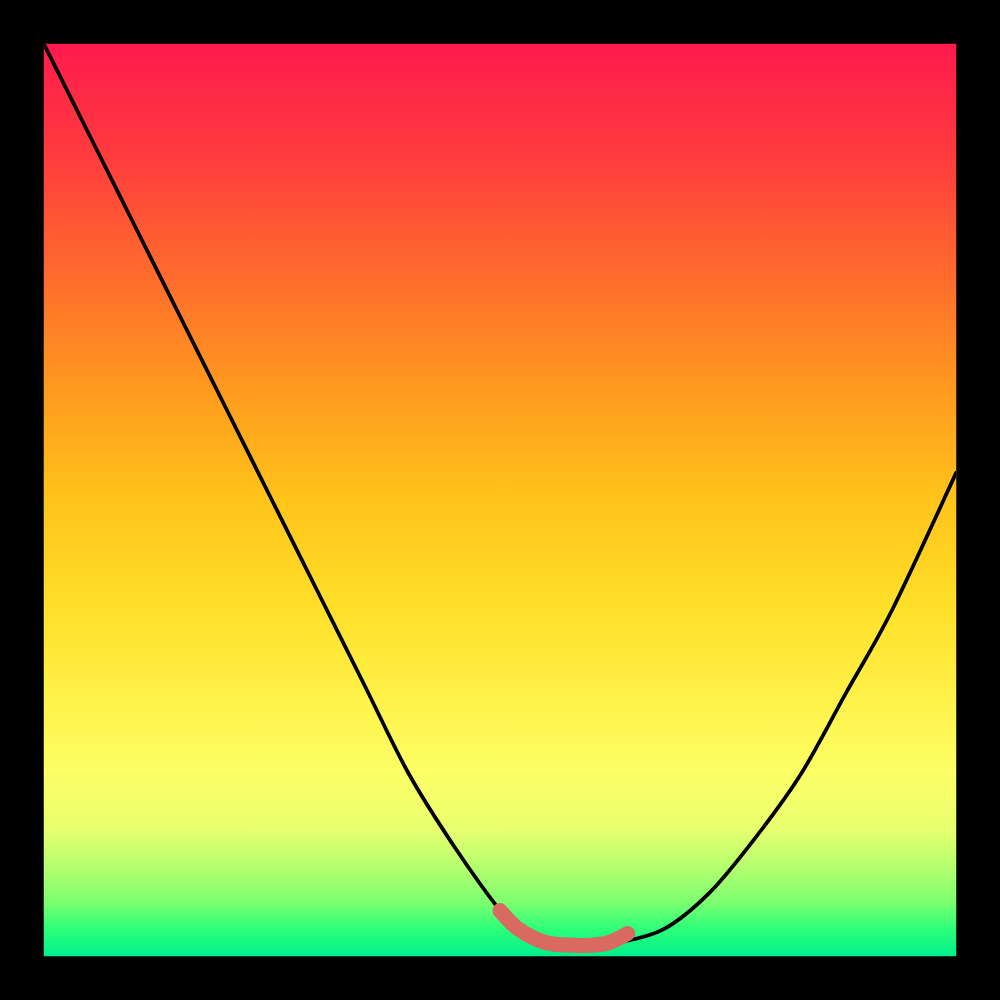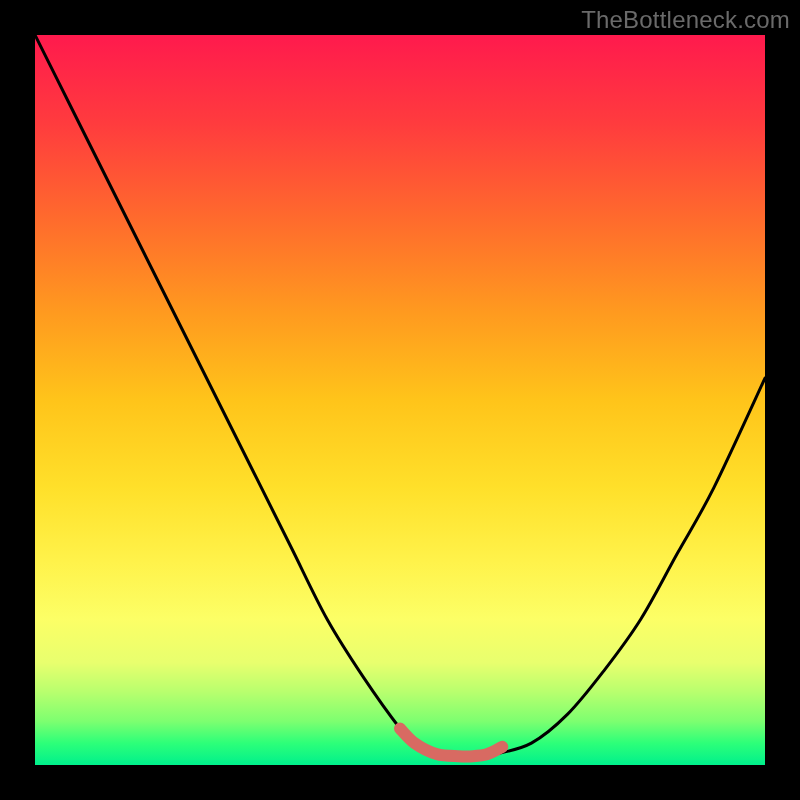--- a/index.html
+++ b/index.html
@@ -54,20 +54,19 @@
     left: 0;
     top: 0;
     width: 730px;
     height: 730px;
   }
 </style>
 </head>
 <body>
 
 <div class="frame">
-  <div class="watermark">TheBottleneck.com</div>
   <div class="plot">
     <svg class="curve" viewBox="0 0 730 730" preserveAspectRatio="none">
       <path id="main-curve" fill="none" stroke="#000000" stroke-width="3" stroke-linecap="round" stroke-linejoin="round" d="M 0.0 0.0 C 6.1 12.2, 24.3 48.7, 36.5 73.0 C 48.7 97.3, 60.8 121.7, 73.0 146.0 C 85.2 170.3, 97.3 194.7, 109.5 219.0 C 121.7 243.3, 133.8 267.7, 146.0 292.0 C 158.2 316.3, 170.3 340.7, 182.5 365.0 C 194.7 389.3, 206.8 413.7, 219.0 438.0 C 231.2 462.3, 243.3 486.7, 255.5 511.0 C 267.7 535.3, 279.8 562.1, 292.0 584.0 C 304.2 605.9, 316.3 624.1, 328.5 642.4 C 340.7 660.6, 356.5 682.5, 365.0 693.5 C 373.5 704.5, 373.5 703.8, 379.6 708.1 C 385.7 712.4, 391.8 716.9, 401.5 719.0 C 411.2 721.2, 428.3 721.2, 438.0 721.2 C 447.7 721.2, 450.2 721.2, 459.9 719.0 C 469.6 716.9, 484.2 714.8, 496.4 708.1 C 508.6 701.4, 520.7 691.1, 532.9 678.9 C 545.1 666.7, 557.2 650.9, 569.4 635.1 C 581.6 619.3, 593.7 603.5, 605.9 584.0 C 618.1 564.5, 630.2 540.2, 642.4 518.3 C 654.6 496.4, 664.3 481.8, 678.9 452.6 C 693.5 423.4, 721.5 361.3, 730.0 343.1"></path>
       <path id="highlight-curve" fill="none" stroke="#d86a62" stroke-width="12" stroke-linecap="round" stroke-linejoin="round" d="M 365.0 693.5 C 367.4 695.9, 373.5 703.8, 379.6 708.1 C 385.7 712.4, 394.2 716.9, 401.5 719.0 C 408.8 721.2, 417.3 720.9, 423.4 721.2 C 429.5 721.6, 433.1 721.6, 438.0 721.2 C 442.9 720.9, 447.7 720.6, 452.6 719.0 C 457.5 717.5, 464.8 713.0, 467.2 711.8"></path>
     </svg>
   </div>
 </div>
 
 </body></html>

